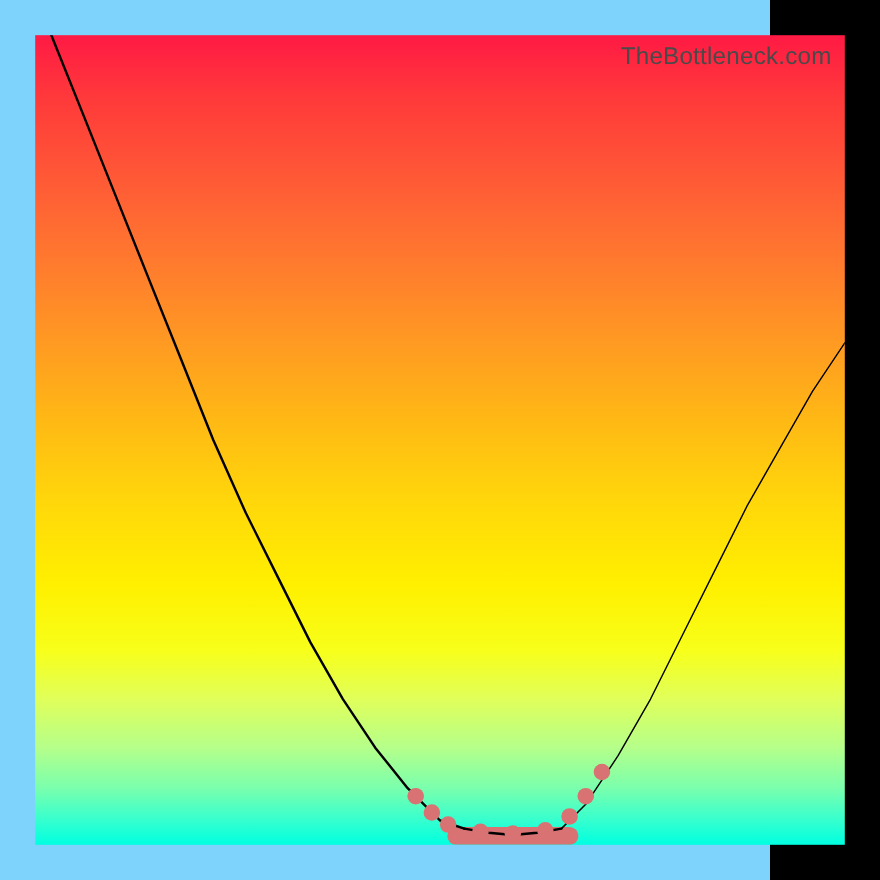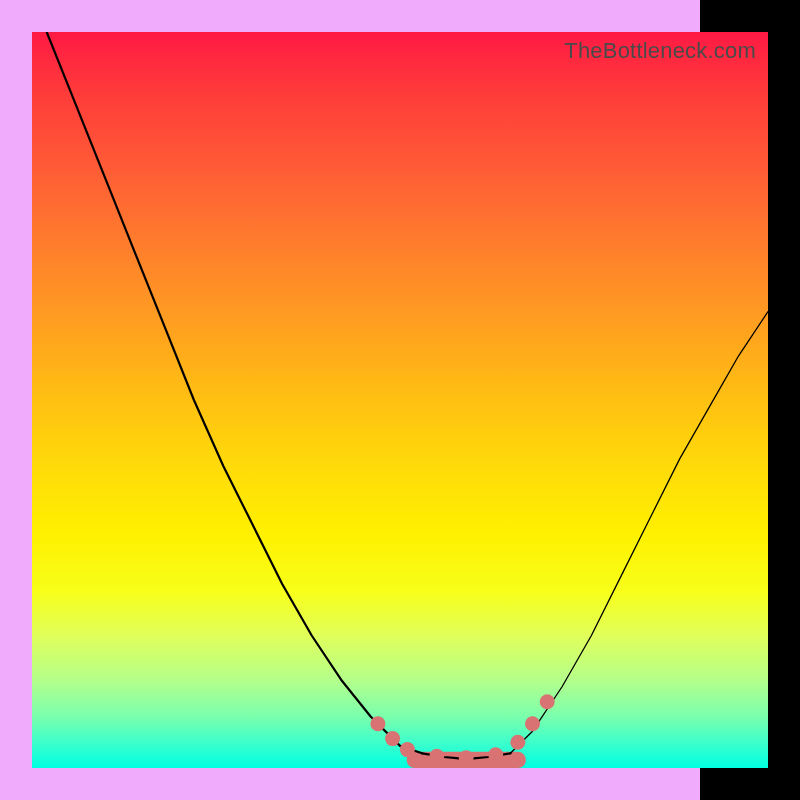--- a/index.html
+++ b/index.html
@@ -8,21 +8,21 @@
     width: 800px;
     height: 800px;
     overflow: hidden;
     background: #000;
     font-family: Arial, Helvetica, sans-serif;
   }
   .frame {
     position: absolute;
     left: 0; top: 0;
     width: 700px; height: 800px;
-    background: #f0abfc;
+    background: #7dd3fc;
   }
   .plot {
     position: absolute;
     left: 32px;
     top: 32px;
     width: 736px;
     height: 736px;
     background: linear-gradient(to bottom,
       #ff1a44 0%,
       #ff3a3a 8%,

